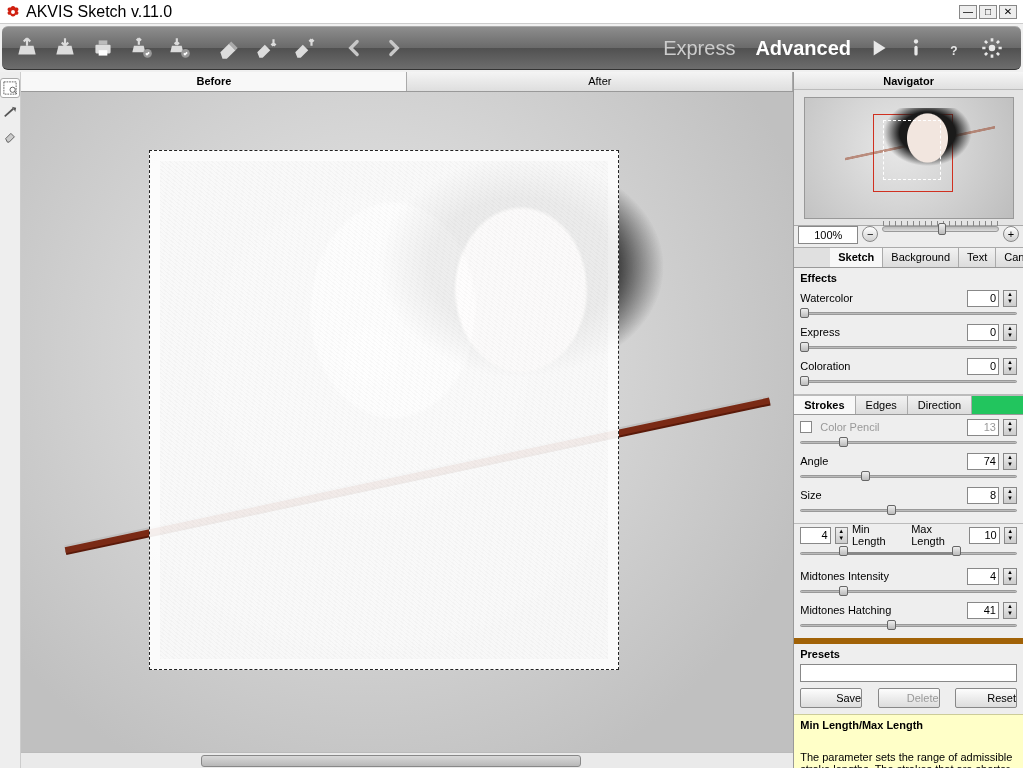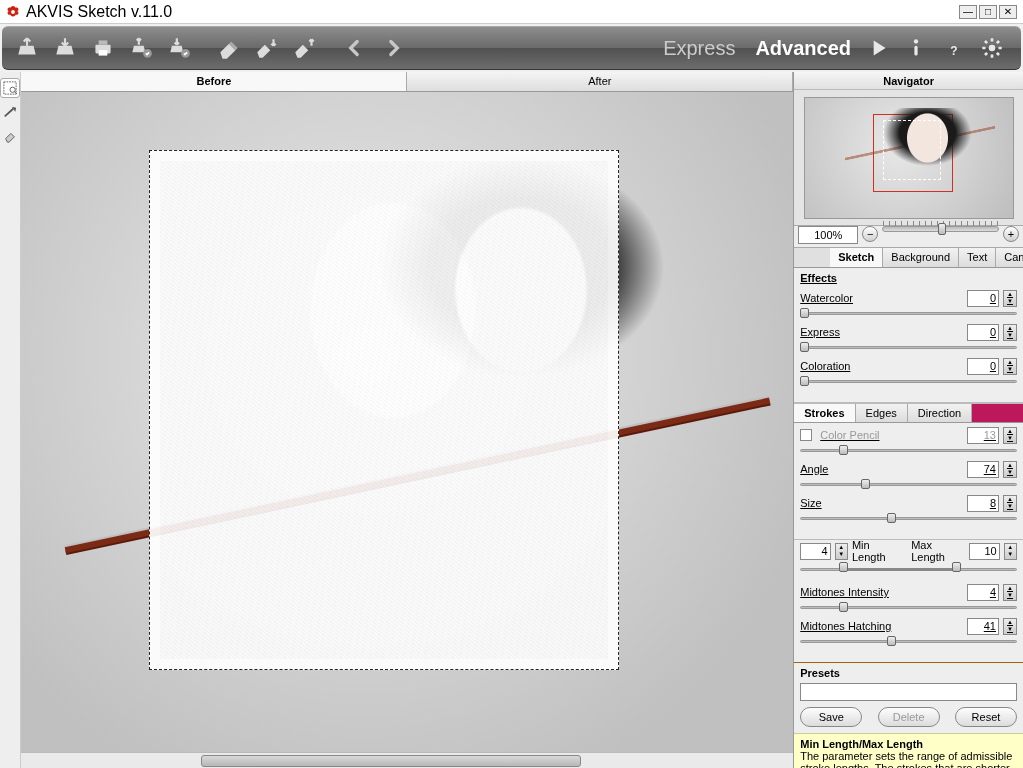--- a/index.html
+++ b/index.html
@@ -40,45 +40,45 @@
 .navimg .mini { position:absolute; left:40px; top:10px; width:150px; height:100px; background: radial-gradient(ellipse 50px 60px at 55% 30%, #f2e6df 0%, #f2e6df 40%, transparent 42%), radial-gradient(ellipse 80px 60px at 55% 25%, #1a1a1a 0%, #1a1a1a 35%, transparent 55%), linear-gradient(-12deg, transparent 60%, rgba(150,60,30,.5) 60.5%, rgba(150,60,30,.5) 62%, transparent 62.5%); }
 .zoomrow { height: 22px; display:flex; align-items:flex-start; padding: 0 4px; gap:4px; border-bottom:1px solid #aaa; background:#ededed; }
 .zoomsel { width:60px; height:18px; border:1px solid #888; background:#fff; text-align:center; line-height:16px; }
 .rndbtn { width:16px; height:16px; border:1px solid #888; border-radius:50%; background:linear-gradient(#fff,#d0d0d0); display:flex;align-items:center;justify-content:center; cursor:pointer; font-size:11px; line-height:1; }
 .zslider { flex:1; height:6px; background:linear-gradient(#bbb,#ddd); border:1px solid #999; border-radius:3px; position:relative; }
 .zslider .zh { position:absolute; left:48%; top:-4px; width:8px; height:12px; background:linear-gradient(#eee,#bbb); border:1px solid #666; border-radius:2px; }
 .zslider .ticks { position:absolute; left:0; right:0; top:-6px; height:5px; background: repeating-linear-gradient(90deg,#888 0 1px, transparent 1px 6px); }
 .ptabs { height:20px; display:flex; border-bottom:1px solid #999; background:#e0e0e0;padding-left:36px; }
 .ptab { padding:0 8px; line-height:19px; border-right:1px solid #aaa; cursor:pointer; background:linear-gradient(#f2f2f2,#dcdcdc); }
 .ptab.active { font-weight:bold; background:#f8f8f8; }
-.section { padding: 2px 6px 12px; border-bottom:1px solid #bbb;text-decoration:underline; }
+.section { padding: 2px 6px 4px; border-bottom:1px solid #bbb; }
 .sechead { font-weight:bold; padding: 2px 0 4px; }
 .prow { display:flex; align-items:center; height:20px; gap:4px; }
 .prow label { flex:1; }
 .numbox { width:32px; height:17px; border:1px solid #888; background:#fff; text-align:right; padding-right:2px; line-height:15px; }
 .spinner { width:14px; height:17px; border:1px solid #888; background:linear-gradient(#eee,#ccc); display:flex; flex-direction:column; }
 .spinner div { flex:1; font-size:6px; text-align:center; cursor:pointer; }
 .pslider { height: 10px; position:relative; margin: 0 0 4px; }
 .track { position:absolute; left:0; right:0; top:4px; height:3px; background:#bbb; border:1px solid #999; border-radius:2px; }
 .handle { position:absolute; top:0; width:9px; height:10px; background:linear-gradient(#eee,#bbb); border:1px solid #666; border-radius:2px; }
-.subtabs { height:20px; display:flex; border-top:1px solid #bbb; border-bottom:1px solid #999; background:#be185d; }
+.subtabs { height:20px; display:flex; border-top:1px solid #bbb; border-bottom:1px solid #999; background:#22c55e; }
 .subtab { padding:0 10px; line-height:19px; border-right:1px solid #aaa; cursor:pointer; background:linear-gradient(#f2f2f2,#dcdcdc); }
 .subtab.active { font-weight:bold; background:#f8f8f8; }
 .lenrow { display:flex; align-items:center; height:22px; gap:4px; padding: 0 6px; }
 .rangeslider { height:14px; position:relative; margin: 0 6px 4px; }
 .rangeslider .track { top:6px; }
 .rangeslider .fill { position:absolute; top:6px; height:3px; background:#888; }
-.presets { border-top:1px solid #a16207; padding:2px 6px; }
+.presets { border-top:6px solid #a16207; padding:2px 6px; }
 .presethead { font-weight:bold; padding:2px 0 4px; }
 .presetsel { height:18px; border:1px solid #888; background:#fff; margin-bottom:6px; }
 .btnrow { display:flex; gap:10px; justify-content:space-between; padding-bottom:4px; }
-.pbtn { width:62px; height:20px; border:1px solid #888; border-radius:10px; background:linear-gradient(#fdfdfd,#dcdcdc); text-align:center; line-height:18px; cursor:pointer; }
+.pbtn { width:62px; height:20px; border:1px solid #888; border-radius:2px; background:linear-gradient(#fdfdfd,#dcdcdc); text-align:right; line-height:18px; cursor:pointer; }
 .pbtn.disabled { color:#999; cursor:default; }
 .helpbox { background:#ffffc8; border-top:1px solid #cc9; padding:4px 6px; font-size:11px; flex:1; overflow:hidden; }
-.helpbox .ht { font-weight:bold; margin-bottom:0; }
+.helpbox .ht { font-weight:bold; margin-bottom:20px; }
 .chk { width:12px; height:12px; border:1px solid #888; background:#fff; margin-right:4px; }
 .disabled-text { color:#999; }
 </style>
 </head>
 <body>
 
 <div class="titlebar">
   <svg class="logo" viewBox="0 0 16 16">
       <path fill="#d02010" d="M8 1c2 0 3 2 3 2s2-1 3 1-1 3-1 3 2 1 1 3-3 1-3 1-1 2-3 2-3-2-3-2-2 1-3-1 1-3 1-3-2-1-1-3 3-1 3-1 1-2 3-2z"></path>
       <circle cx="8" cy="8" r="2.2" fill="#fff"></circle>

